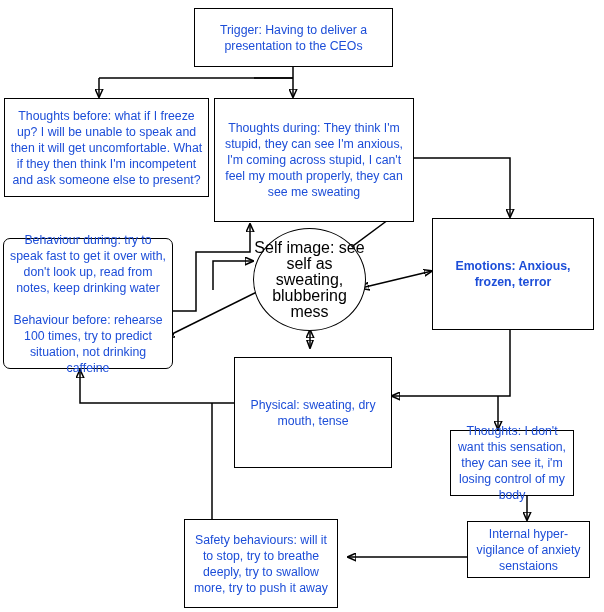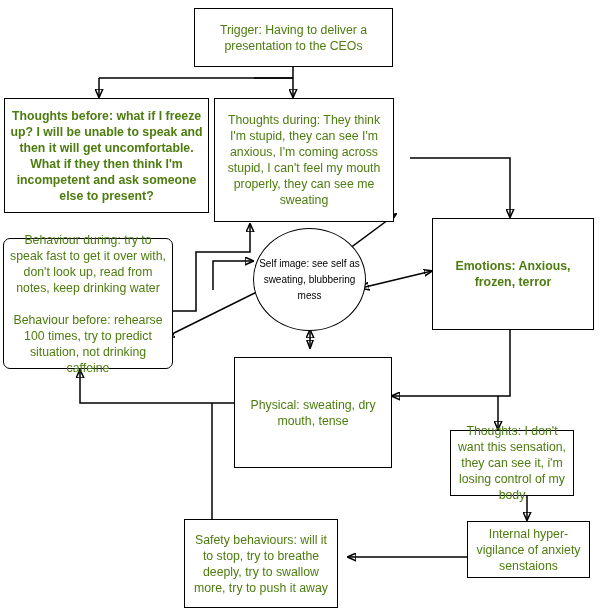--- a/index.html
+++ b/index.html
@@ -8,40 +8,40 @@
     width:604px;height:612px;
     background:#ffffff;
     font-family:"Liberation Sans", sans-serif;
     overflow:hidden;
   }
   .node{
     position:absolute;
     box-sizing:border-box;
     border:1.6px solid #000000;
     background:#ffffff;
-    color:#4d7c0f;
+    color:#1d4ed8;
     display:flex;
     align-items:center;
     justify-content:center;
     text-align:center;
     font-size:12.3px;
     line-height:16px;
     z-index:3;
     white-space:pre-line;
     padding:2px 5px;
   }
   .circle{
     position:absolute;
     box-sizing:border-box;
     border:1.6px solid #000000;
     border-radius:50%;
     background:#ffffff;
     display:flex;align-items:center;justify-content:center;
     text-align:center;
-    font-size:10px;line-height:16px;
+    font-size:16px;line-height:16px;
     z-index:4;
     white-space:pre-line;
   }
   svg#edges{
     position:absolute;left:0;top:0;width:604px;height:612px;
     z-index:2;
     pointer-events:none;
   }
   svg#edges path, svg#edges line{
     fill:none;stroke:#000000;stroke-width:1.5px;
@@ -93,23 +93,23 @@
 
     <path d="M527,496 L527,520" marker-end="url(#ah)"></path>
 
     <path d="M468,557 L348,557" marker-end="url(#ah)"></path>
 
     <path d="M212,519 L212,403"></path>
   </svg>
 
   <div class="node" style="left:194px;top:8px;width:199px;height:59px;">Trigger: Having to deliver a presentation to the CEOs</div>
 
-  <div class="node" style="left:4px;top:98px;width:205px;height:115px;font-weight:bold;">Thoughts before: what if I freeze up? I will be unable to speak and then it will get uncomfortable. What if they then think I'm incompetent and ask someone else to present?</div>
+  <div class="node" style="left:4px;top:98px;width:205px;height:99px;">Thoughts before: what if I freeze up? I will be unable to speak and then it will get uncomfortable. What if they then think I'm incompetent and ask someone else to present?</div>
 
-  <div class="node" style="left:214px;top:98px;width:180px;height:124px;">Thoughts during: They think I'm stupid, they can see I'm anxious, I'm coming across stupid, I can't feel my mouth properly, they can see me sweating</div>
+  <div class="node" style="left:214px;top:98px;width:200px;height:124px;">Thoughts during: They think I'm stupid, they can see I'm anxious, I'm coming across stupid, I can't feel my mouth properly, they can see me sweating</div>
 
   <div class="node" style="left:3px;top:238px;width:170px;height:131px;border-radius:7px;">Behaviour during: try to speak fast to get it over with, don't look up, read from notes, keep drinking water
 
 Behaviour before: rehearse 100 times, try to predict situation, not drinking caffeine</div>
 
   <div class="circle" style="left:253px;top:228px;width:113px;height:103px;">Self image: see self as sweating, blubbering mess</div>
 
   <div class="node" style="left:432px;top:218px;width:162px;height:112px;font-weight:bold;">Emotions: Anxious, frozen, terror</div>
 
   <div class="node" style="left:234px;top:348px;width:158px;height:111px;margin-top:9px;">Physical: sweating, dry mouth, tense</div>

